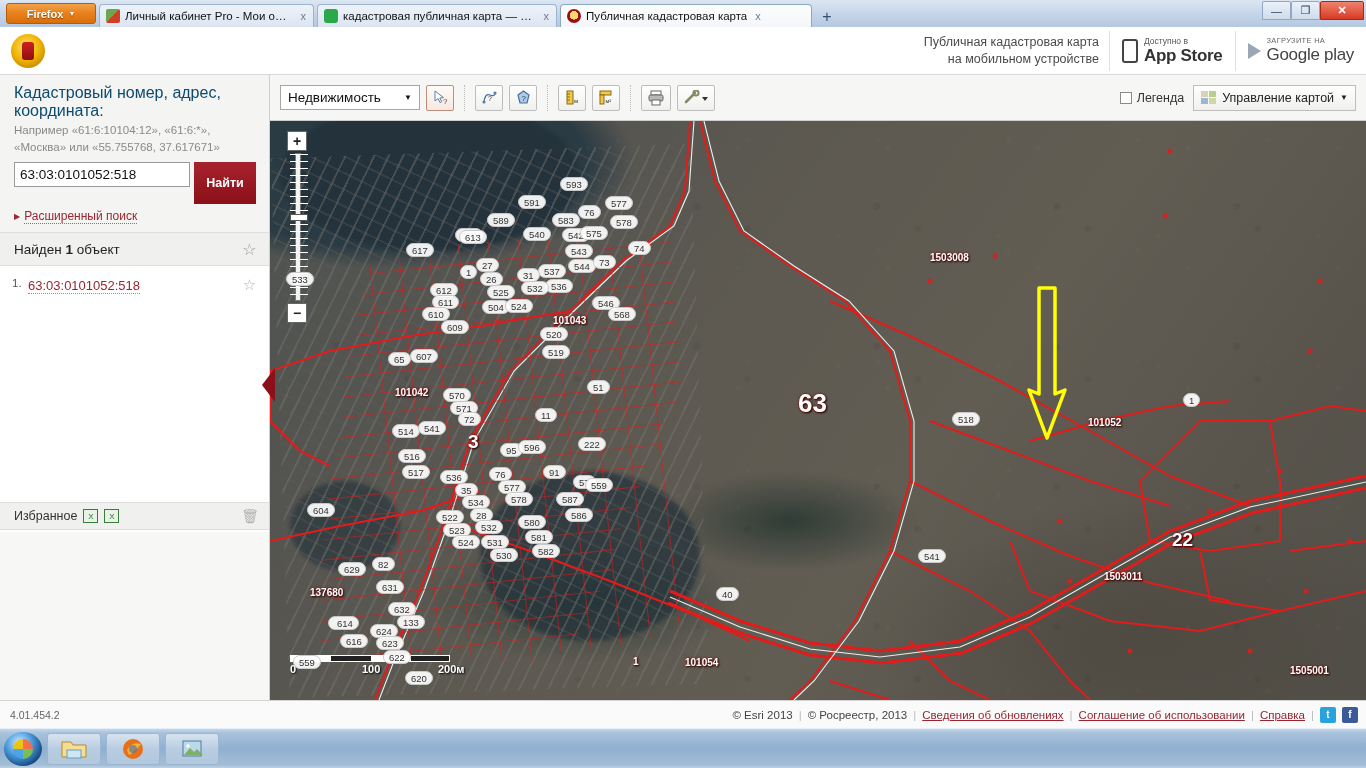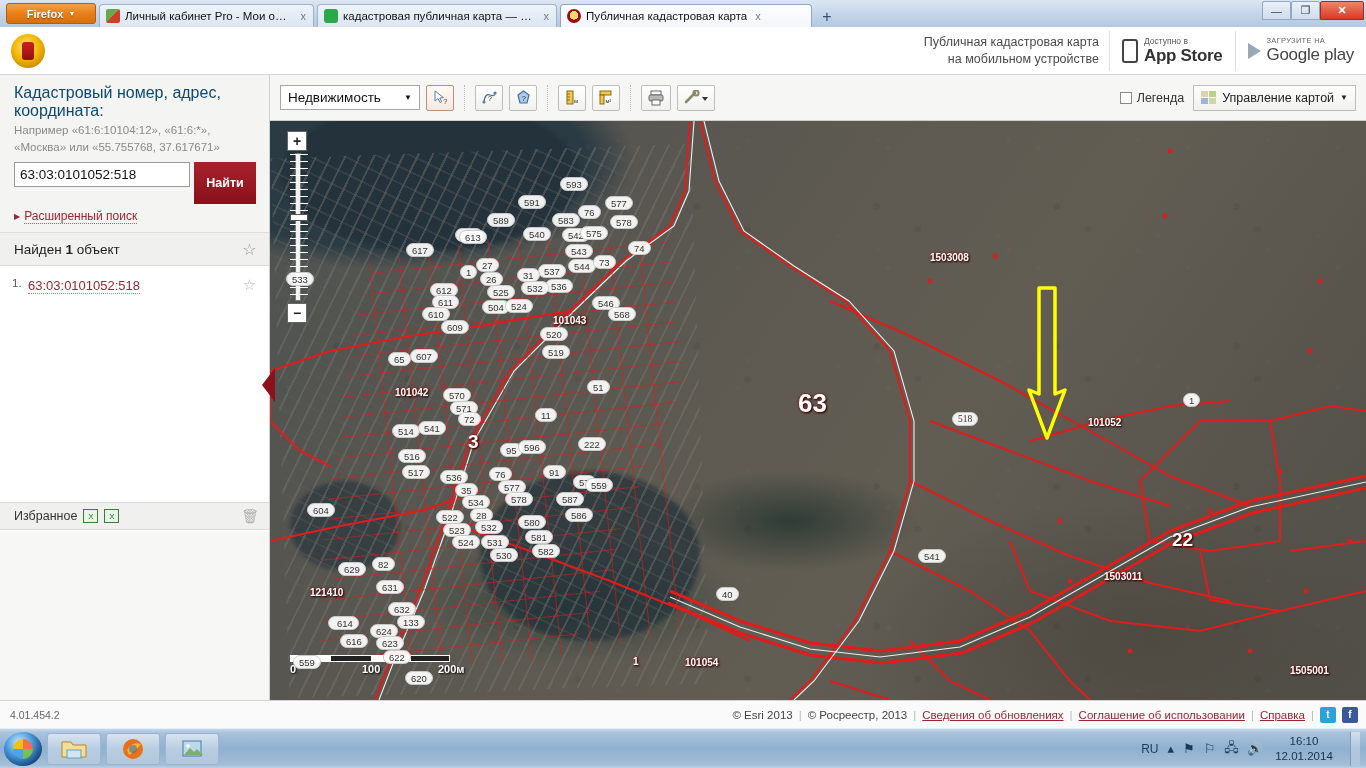--- a/index.html
+++ b/index.html
@@ -506,33 +506,33 @@
     <div class="sb-ticks">
       <span style="left:0">0</span>
       <span style="left:72px">100</span>
       <span style="left:148px">200м</span>
     </div>
   </div>
 
   <div id="map-labels">
       <div class="plabel red" style="left: 660px; top: 131px;">1503008</div>
       <div class="plabel bigger red" style="left: 528px; top: 267px;">63</div>
-      <div class="plabel oval" style="left: 682px; top: 291px; font-family: Liberation Serif, serif;">518</div>
+      <div class="plabel oval" style="left: 682px; top: 291px;">518</div>
       <div class="plabel red" style="left: 818px; top: 296px;">101052</div>
       <div class="plabel oval" style="left: 913px; top: 272px;">1</div>
       <div class="plabel big red" style="left: 902px; top: 408px;">22</div>
       <div class="plabel red" style="left: 834px; top: 450px;">1503011</div>
       <div class="plabel red" style="left: 1020px; top: 544px;">1505001</div>
       <div class="plabel oval" style="left: 648px; top: 428px;">541</div>
       <div class="plabel oval" style="left: 446px; top: 466px;">40</div>
       <div class="plabel red" style="left: 415px; top: 536px;">101054</div>
       <div class="plabel red" style="left: 363px; top: 535px;">1</div>
       <div class="plabel red" style="left: 283px; top: 194px;">101043</div>
       <div class="plabel red" style="left: 125px; top: 266px;">101042</div>
-      <div class="plabel red" style="left: 40px; top: 466px;">121410</div>
+      <div class="plabel red" style="left: 40px; top: 466px;">137680</div>
       <div class="plabel big red" style="left: 198px; top: 310px;">3</div>
       <div class="plabel oval" style="left: 16px; top: 151px;">533</div>
       <div class="plabel oval" style="left: 136px; top: 122px;">617</div>
       <div class="plabel oval" style="left: 185px; top: 107px;">618</div>
       <div class="plabel oval" style="left: 160px; top: 162px;">612</div>
       <div class="plabel oval" style="left: 162px; top: 174px;">611</div>
       <div class="plabel oval" style="left: 152px; top: 186px;">610</div>
       <div class="plabel oval" style="left: 171px; top: 199px;">609</div>
       <div class="plabel oval" style="left: 140px; top: 228px;">607</div>
       <div class="plabel oval" style="left: 118px; top: 231px;">65</div>
@@ -650,26 +650,13 @@
     </svg>
   </div>
   <div class="tb-item">
     <svg width="24" height="22" viewBox="0 0 24 22">
       <rect x="3" y="3" width="18" height="15" fill="#bcd9ea" stroke="#4a7fa5"></rect>
       <path d="M4 17 l6 -7 4 4 3 -3 6 6 Z" fill="#7fae6a"></path>
       <circle cx="8" cy="8" r="1.8" fill="#fff"></circle>
     </svg>
   </div>
 
-  <div class="tray">
-    <span class="lang">RU</span>
-    <span class="ticon">▴</span>
-    <span class="ticon">⚑</span>
-    <span class="ticon">⚐</span>
-    <span class="ticon">🖧</span>
-    <span class="ticon">🔊</span>
-    <div class="clock">
-      <div>16:10</div>
-      <div>12.01.2014</div>
-    </div>
-    <div class="showdesk"></div>
-  </div>
 </div>
 
 </body></html>

